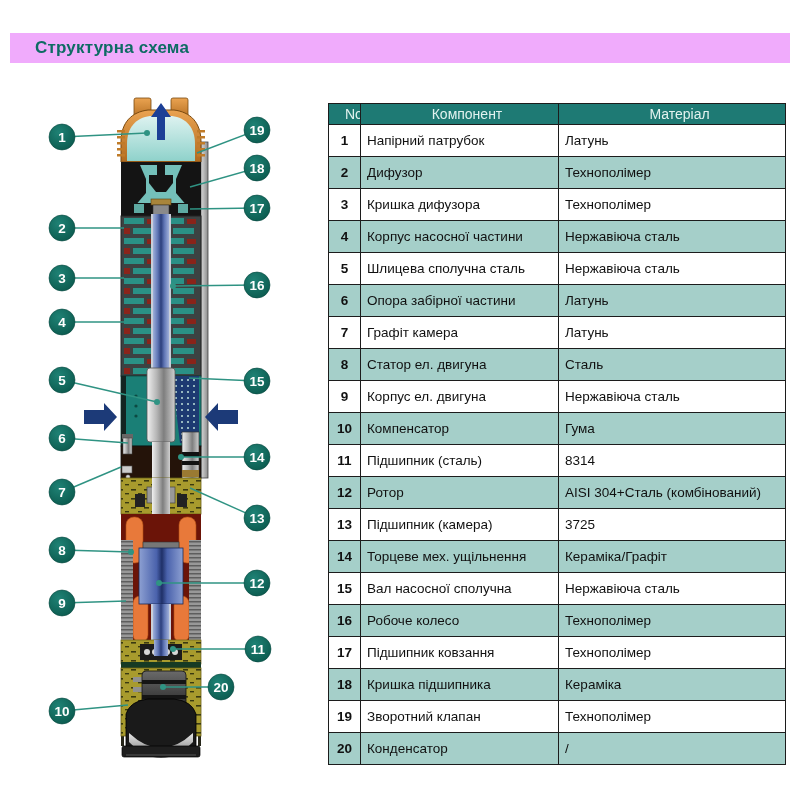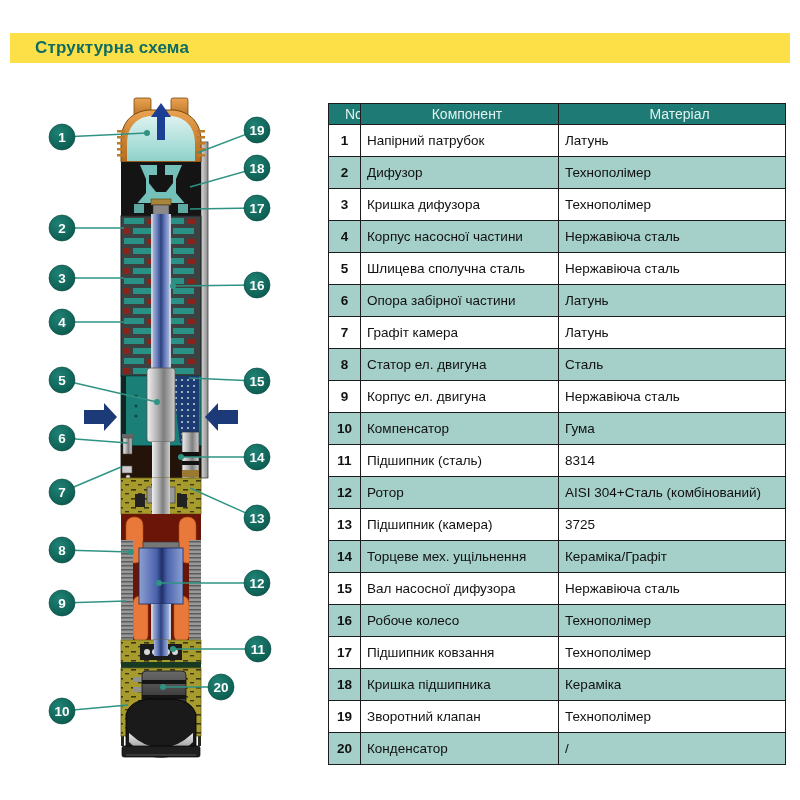--- a/index.html
+++ b/index.html
@@ -2,21 +2,21 @@
 <html><head>
 <meta charset="utf-8">
 <style>
   html,body{margin:0;padding:0;}
   body{
     width:800px;height:800px;position:relative;background:#ffffff;
     font-family:"Liberation Sans",sans-serif;overflow:hidden;
   }
   .title-band{
     position:absolute;left:10px;top:33px;width:780px;height:30px;
-    background:#fde047;display:flex;align-items:center;
+    background:#f0abfc;display:flex;align-items:center;
     padding-left:25px;box-sizing:border-box;
   }
   .title-band span{font-size:17px;font-weight:bold;color:#0e6b63;letter-spacing:.2px;}
 
   table.components{
     position:absolute;left:328px;top:103px;width:457px;
     border-collapse:collapse;table-layout:fixed;
   }
   .components th,.components td{
     border:1.5px solid #1c1c1c;overflow:hidden;white-space:nowrap;box-sizing:border-box;
@@ -437,21 +437,21 @@
         <td>Підшипник (камера)</td>
         <td>3725</td>
       </tr>
       <tr class="alt">
         <td>14</td>
         <td>Торцеве мех. ущільнення</td>
         <td>Кераміка/Графіт</td>
       </tr>
       <tr>
         <td>15</td>
-        <td>Вал насосної дифузора</td>
+        <td>Вал насосної сполучна</td>
         <td>Нержавіюча сталь</td>
       </tr>
       <tr class="alt">
         <td>16</td>
         <td>Робоче колесо</td>
         <td>Технополімер</td>
       </tr>
       <tr>
         <td>17</td>
         <td>Підшипник ковзання</td>

